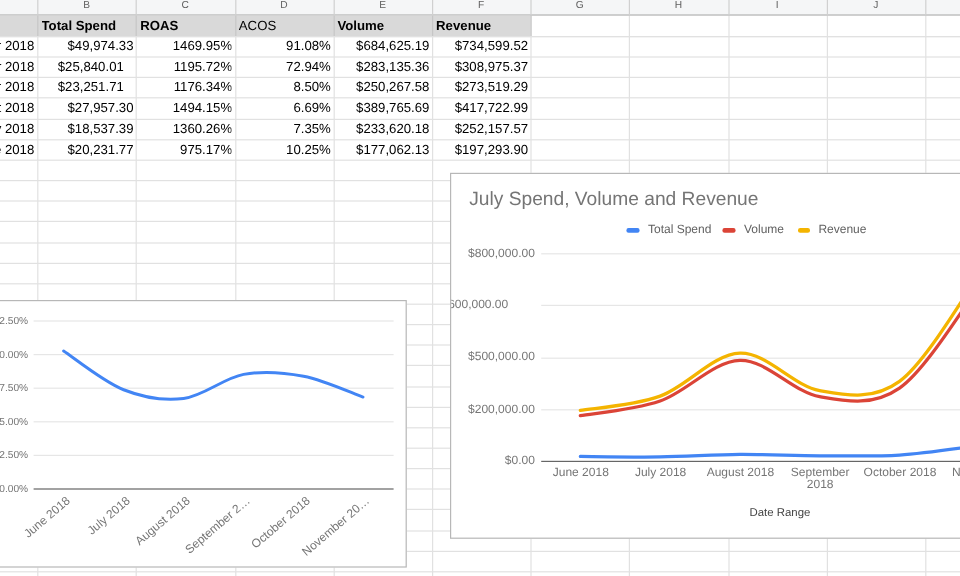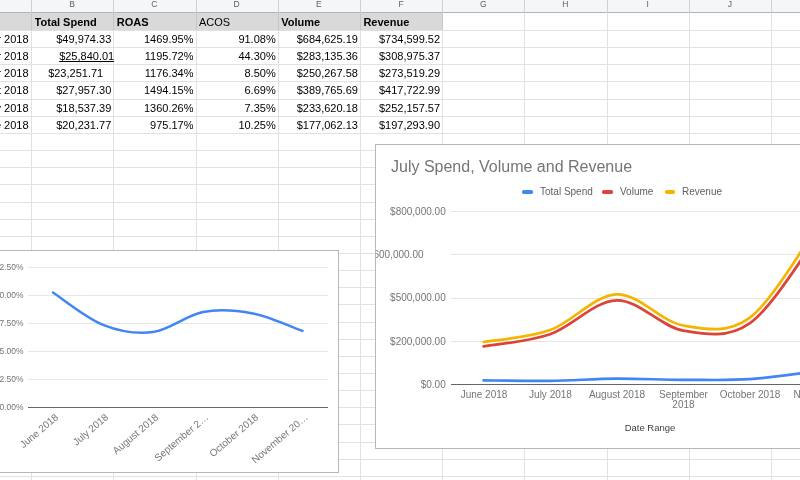--- a/index.html
+++ b/index.html
@@ -83,23 +83,23 @@
 <div class="cell" style="left:199.0px;top:14.2px;width:78.19999999999999px;height:17.3px;line-height:17.3px;font-weight:normal;">ACOS</div>
 <div class="cell" style="left:281.2px;top:14.2px;width:78.19999999999999px;height:17.3px;line-height:17.3px;font-weight:bold;">Volume</div>
 <div class="cell" style="left:363.4px;top:14.2px;width:78.20000000000005px;height:17.3px;line-height:17.3px;font-weight:bold;">Revenue</div>
 <div class="cell r" style="left:-60px;top:30.9px;width:88.6px;height:17.1px;line-height:17.1px;">November 2018</div>
 <div class="cell r" style="left:32.1px;top:30.9px;width:79.2px;height:17.1px;line-height:17.1px;">$49,974.33</div>
 <div class="cell r" style="left:114.3px;top:30.9px;width:79.2px;height:17.1px;line-height:17.1px;">1469.95%</div>
 <div class="cell r" style="left:196.5px;top:30.9px;width:79.2px;height:17.1px;line-height:17.1px;">91.08%</div>
 <div class="cell r" style="left:278.7px;top:30.9px;width:79.2px;height:17.1px;line-height:17.1px;">$684,625.19</div>
 <div class="cell r" style="left:360.9px;top:30.9px;width:79.2px;height:17.1px;line-height:17.1px;">$734,599.52</div>
 <div class="cell r" style="left:-60px;top:48.0px;width:88.6px;height:17.1px;line-height:17.1px;">October 2018</div>
-<div class="cell r" style="left:35px;top:48.0px;width:79.2px;height:17.1px;line-height:17.1px;text-decoration:underline;">$25,840.01</div>
+<div class="cell r" style="left:24px;top:48.0px;width:79.2px;height:17.1px;line-height:17.1px;">$25,840.01</div>
 <div class="cell r" style="left:114.3px;top:48.0px;width:79.2px;height:17.1px;line-height:17.1px;">1195.72%</div>
-<div class="cell r" style="left:196.5px;top:48.0px;width:79.2px;height:17.1px;line-height:17.1px;">44.30%</div>
+<div class="cell r" style="left:196.5px;top:48.0px;width:79.2px;height:17.1px;line-height:17.1px;">72.94%</div>
 <div class="cell r" style="left:278.7px;top:48.0px;width:79.2px;height:17.1px;line-height:17.1px;">$283,135.36</div>
 <div class="cell r" style="left:360.9px;top:48.0px;width:79.2px;height:17.1px;line-height:17.1px;">$308,975.37</div>
 <div class="cell r" style="left:-60px;top:65.2px;width:88.6px;height:17.1px;line-height:17.1px;">September 2018</div>
 <div class="cell r" style="left:24px;top:65.2px;width:79.2px;height:17.1px;line-height:17.1px;">$23,251.71</div>
 <div class="cell r" style="left:114.3px;top:65.2px;width:79.2px;height:17.1px;line-height:17.1px;">1176.34%</div>
 <div class="cell r" style="left:196.5px;top:65.2px;width:79.2px;height:17.1px;line-height:17.1px;">8.50%</div>
 <div class="cell r" style="left:278.7px;top:65.2px;width:79.2px;height:17.1px;line-height:17.1px;">$250,267.58</div>
 <div class="cell r" style="left:360.9px;top:65.2px;width:79.2px;height:17.1px;line-height:17.1px;">$273,519.29</div>
 <div class="cell r" style="left:-60px;top:82.3px;width:88.6px;height:17.1px;line-height:17.1px;">August 2018</div>
 <div class="cell r" style="left:32.1px;top:82.3px;width:79.2px;height:17.1px;line-height:17.1px;">$27,957.30</div>

